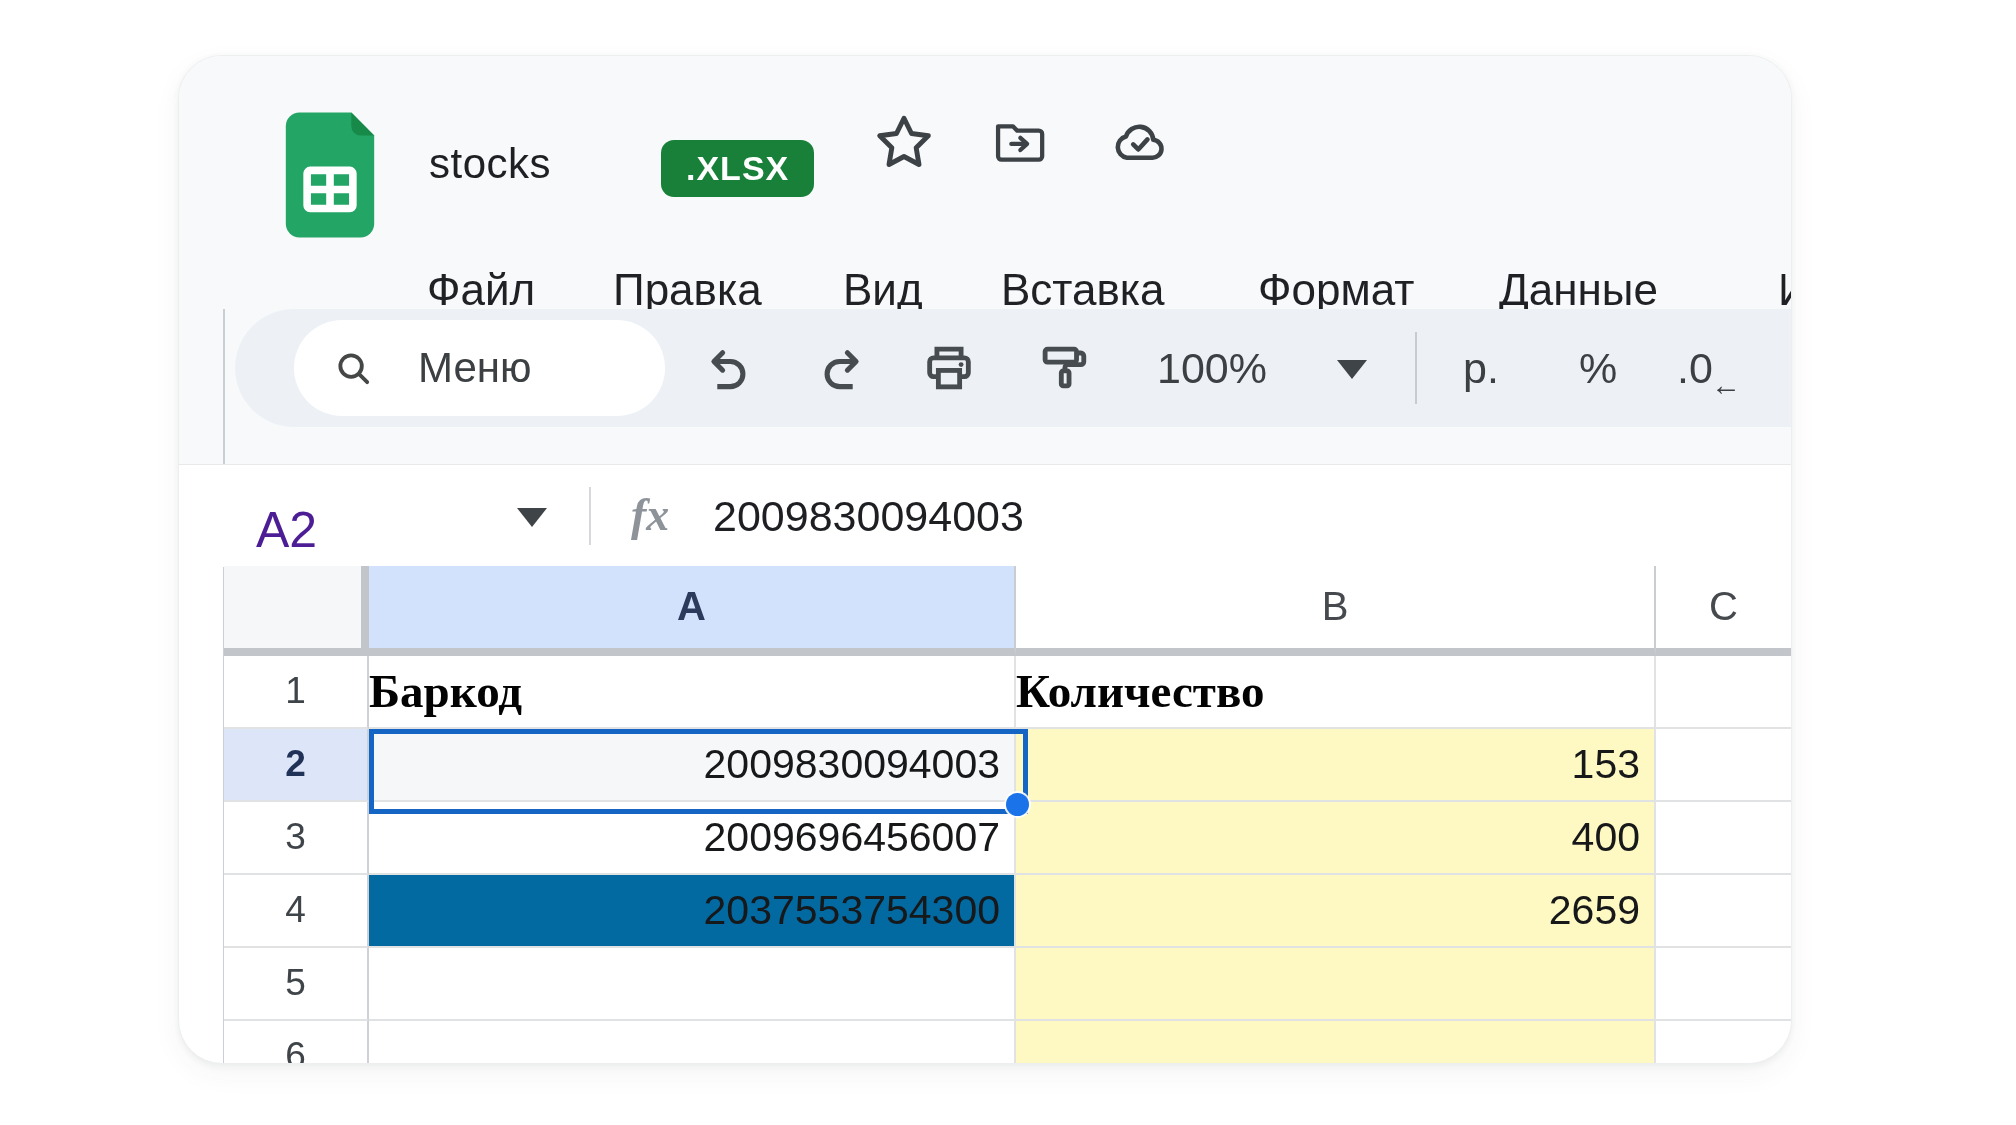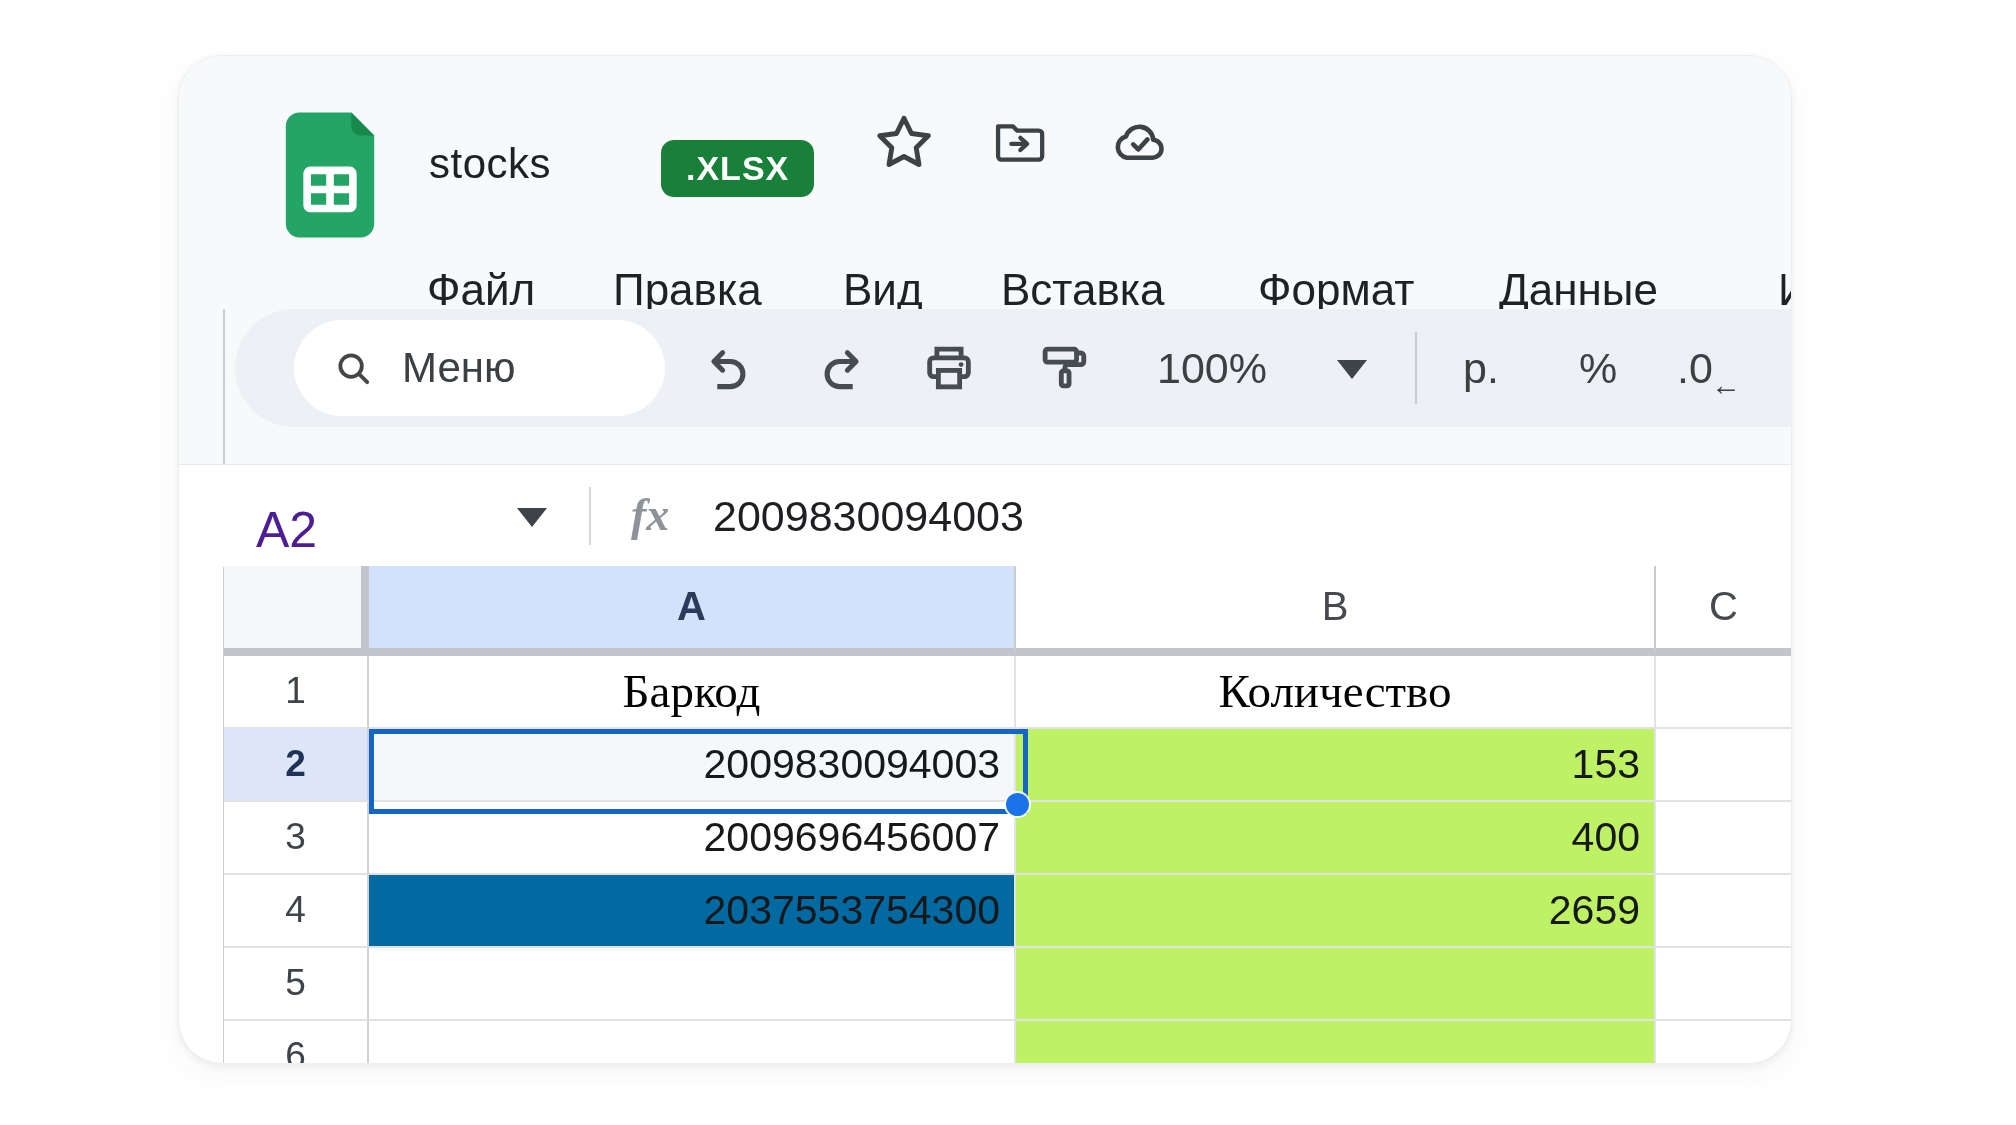--- a/index.html
+++ b/index.html
@@ -22,21 +22,21 @@
   
   .menu{position:absolute;left:0;top:205px;width:1612px;height:58px;font-size:44px;color:#1f2124}
   .menu span{position:absolute;top:0;line-height:58px;cursor:default}
   .m0{left:248px}.m1{left:434px}.m2{left:664px}.m3{left:822px}.m4{left:1079px}.m5{left:1320px}.m6{left:1599px}
 
   
   .toolbar{position:absolute;left:56px;top:253px;width:1556px;height:118px;background:#edf1f6;
     border-radius:59px 0 0 59px}
   .pill{position:absolute;left:59px;top:11px;width:371px;height:96px;background:#fff;border-radius:48px;
     display:flex;align-items:center;padding-left:36px;box-sizing:border-box}
-  .pill .lbl{font-size:42px;color:#3c4043;margin-left:26px}
+  .pill .lbl{font-size:42px;color:#3c4043;margin-left:42px}
   .tbtn{position:absolute;top:30px;width:58px;height:58px}
   .u1{left:462px}.u2{left:580px}.u3{left:685px}.u4{left:799px}
   .zoomlbl{position:absolute;left:922px;top:0;height:118px;line-height:118px;font-size:43px;color:#3c4043}
   .tri{width:0;height:0;border-left:15px solid transparent;border-right:15px solid transparent;
     border-top:19px solid #3f4449}
   .zoomtri{position:absolute;left:1102px;top:51px}
   .tdiv{position:absolute;left:1180px;top:23px;width:2px;height:72px;background:#c8cbd0}
   .fmt{position:absolute;top:0;height:118px;line-height:118px;font-size:43px;color:#3c4043}
   .f1{left:1228px}.f2{left:1344px}.f3{left:1442px}
   .f3 .arr{font-size:30px;vertical-align:-12px;margin-left:-2px}
@@ -62,23 +62,23 @@
   .hd-corner{background:#f5f7f8;border-right:8px solid #c2c5c9}
   .hd-a{background:#d2e2fc;color:#2c3a5c;font-weight:bold}
   .hd-c{border-right:none}
   .dc{background:#fff;border-bottom:2px solid #e1e2e4;font-size:41px;color:#16181a}
   .vr{border-right:2px solid #e1e2e4}
   .gut{border-right:2px solid #ced1d5;text-align:center;font-size:37px;color:#3f4449;line-height:70px}
   .gut-2{background:#dde6f9;font-weight:bold;color:#203257}
   .num{text-align:right;padding-right:14px;line-height:70px}
   .a-band{background:#0369a1}
   .a-sel{background:#f6f7f9}
-  .b-fill{background:#bef264}
-  .serifh{font-family:"Liberation Serif",serif;font-weight:normal;font-size:47px;
-    text-align:center;line-height:70px;color:#030303}
+  .b-fill{background:#fef9c3}
+  .serifh{font-family:"Liberation Serif",serif;font-weight:bold;font-size:47px;
+    text-align:left;line-height:70px;color:#030303}
   .sel{position:absolute;left:145px;top:163px;width:649px;height:75px;border:5px solid #1565c5;z-index:4}
   .handle{position:absolute;left:782px;top:227px;width:23px;height:23px;border-radius:50%;
     background:#1a73e8;box-shadow:0 0 0 2px rgba(255,255,255,.9);z-index:5}
   svg{display:block}
 </style>
 </head>
 <body>
 
 <div class="card">
   <div class="hdr-bg"></div>

